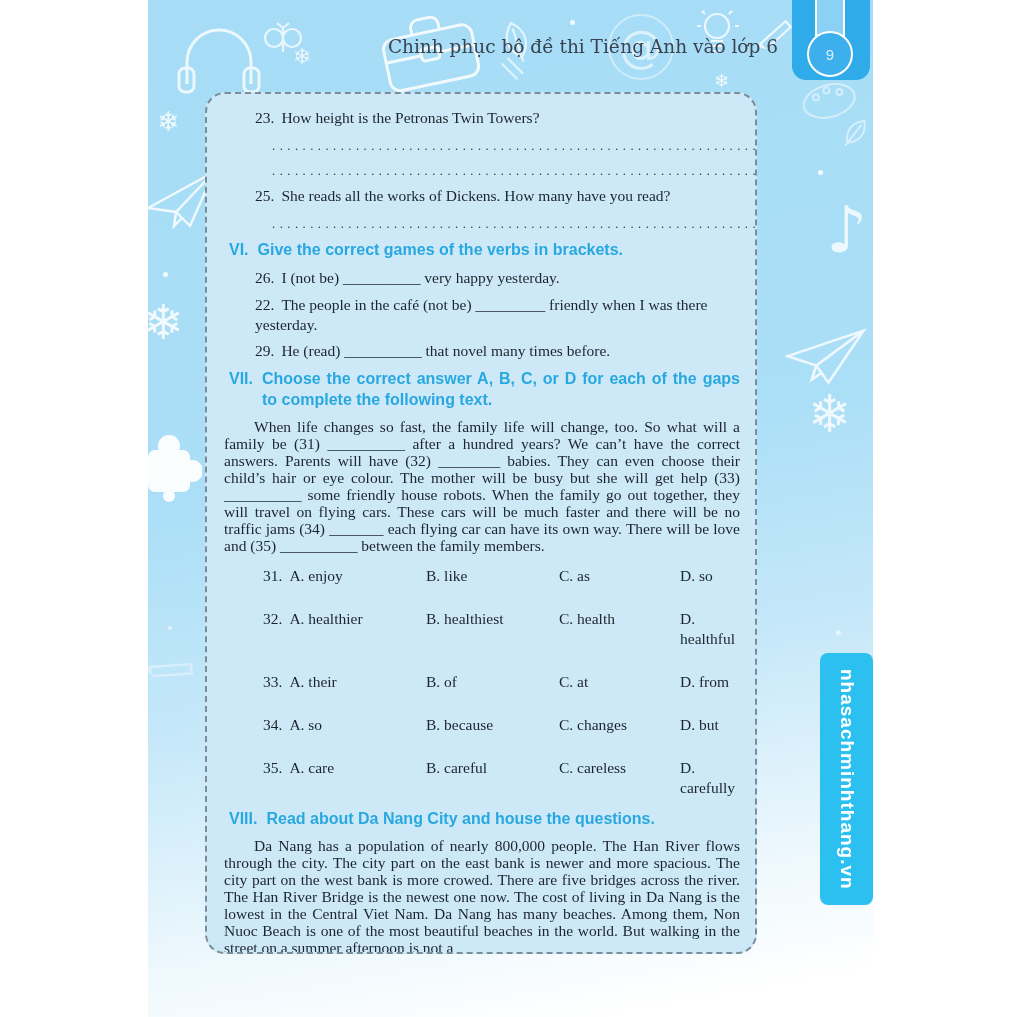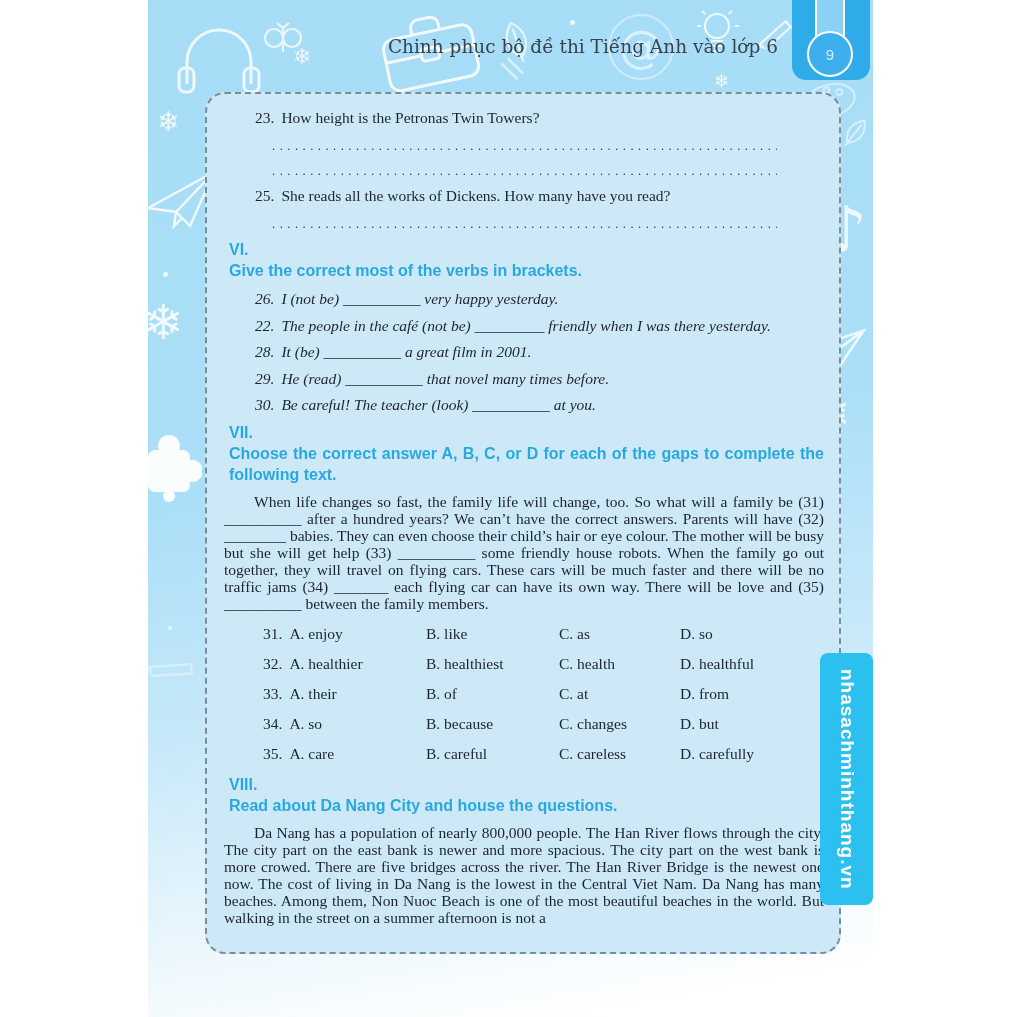--- a/index.html
+++ b/index.html
@@ -31,43 +31,43 @@
     border-left:2.5px solid #fff;border-right:2.5px solid #fff;box-sizing:border-box;
   }
   .badge-circle{
     position:absolute;left:15px;top:31px;width:46px;height:46px;border-radius:50%;
     background:#3dafec;border:2.5px solid #fff;box-sizing:border-box;
     display:flex;align-items:center;justify-content:center;
     font-family:"Liberation Sans",sans-serif;font-size:15px;color:#d6effc;
   }
   
   .box{
-    position:absolute;left:57px;top:92px;width:636px;height:862px;box-sizing:border-box;
+    position:absolute;left:57px;top:92px;width:552px;height:862px;box-sizing:border-box;
     background:#cde9f8;border:2px dashed #7b8d99;border-radius:20px;
     padding:14px 15px 0 17px;overflow:hidden;
     font-size:15.5px;line-height:20px;color:#1c242e;
   }
   .q-line{margin-left:31px;margin-bottom:8px;}
   .qn{margin-right:7px;}
   .dots-line{
     margin-left:48px;margin-bottom:9px;width:505px;height:16px;overflow:hidden;
     white-space:nowrap;letter-spacing:4.5px;font-size:12.5px;color:#2a3542;
   }
   .section-head{
     display:flex;margin:2px 0 8px 5px;
     font-family:"Liberation Sans",sans-serif;font-weight:bold;font-size:16px;
-    line-height:21px;color:#29a8e0;flex-direction:column;
+    line-height:21px;color:#29a8e0;
   }
   .section-head .rn{margin-right:9px;white-space:nowrap;}
   .section-head .st{text-align:justify;flex:1;}
-  .vi-item{margin-left:31px;margin-bottom:6.5px;font-style:italic;}
+  .vi-item{margin-left:31px;margin-bottom:6.5px;}
   .passage{text-align:justify;text-indent:30px;line-height:17px;margin:2px 0 12px 0;}
   .mcq{
     display:grid;grid-template-columns:163px 133px 121px auto;
-    margin:2px 0 10px 39px;row-gap:10px;line-height:20px;
+    margin:2px 0 10px 39px;row-gap:23px;line-height:20px;
   }
   
   .banner{
     position:absolute;left:672px;top:653px;width:53px;height:252px;background:#2cc0f0;
     border-radius:8px;display:flex;align-items:center;justify-content:center;
   }
   .banner-text{
     writing-mode:vertical-rl;font-family:"Liberation Sans",sans-serif;font-weight:bold;
     font-size:19px;letter-spacing:1px;color:#ffffff;white-space:nowrap;
   }
@@ -199,27 +199,25 @@
     <div>
       <div class="dots-line">......................................................................</div>
     </div>
     <div>
       <div class="q-line"><span class="qn">25.</span><span>She reads all the works of Dickens. How many have you read?</span></div>
       <div class="dots-line">......................................................................</div>
     </div>
 
     <div class="section-head">
       <span class="rn">VI.</span>
-      <span class="st">Give the correct most of the verbs in brackets.</span>
+      <span class="st">Give the correct games of the verbs in brackets.</span>
     </div>
     <div class="vi-item"><span class="qn">26.</span><span>I (not be) __________ very happy yesterday.</span></div>
     <div class="vi-item"><span class="qn">22.</span><span>The people in the café (not be) _________ friendly when I was there yesterday.</span></div>
-    <div class="vi-item"><span class="qn">28.</span><span>It (be) __________ a great film in 2001.</span></div>
     <div class="vi-item"><span class="qn">29.</span><span>He (read) __________ that novel many times before.</span></div>
-    <div class="vi-item"><span class="qn">30.</span><span>Be careful! The teacher (look) __________ at you.</span></div>
 
     <div class="section-head">
       <span class="rn">VII.</span>
       <span class="st">Choose the correct answer A, B, C, or D for each of the gaps to complete the following text.</span>
     </div>
     <div class="passage">When life changes so fast, the family life will change, too. So what will a family be (31) __________ after a hundred years? We can’t have the correct answers. Parents will have (32) ________ babies. They can even choose their child’s hair or eye colour. The mother will be busy but she will get help (33) __________ some friendly house robots. When the family go out together, they will travel on flying cars. These cars will be much faster and there will be no traffic jams (34) _______ each flying car can have its own way. There will be love and (35) __________ between the family members.</div>
 
     <div class="mcq">
       <div><span class="qn">31.</span><span>A. enjoy</span></div>
       <div>B. like</div>

